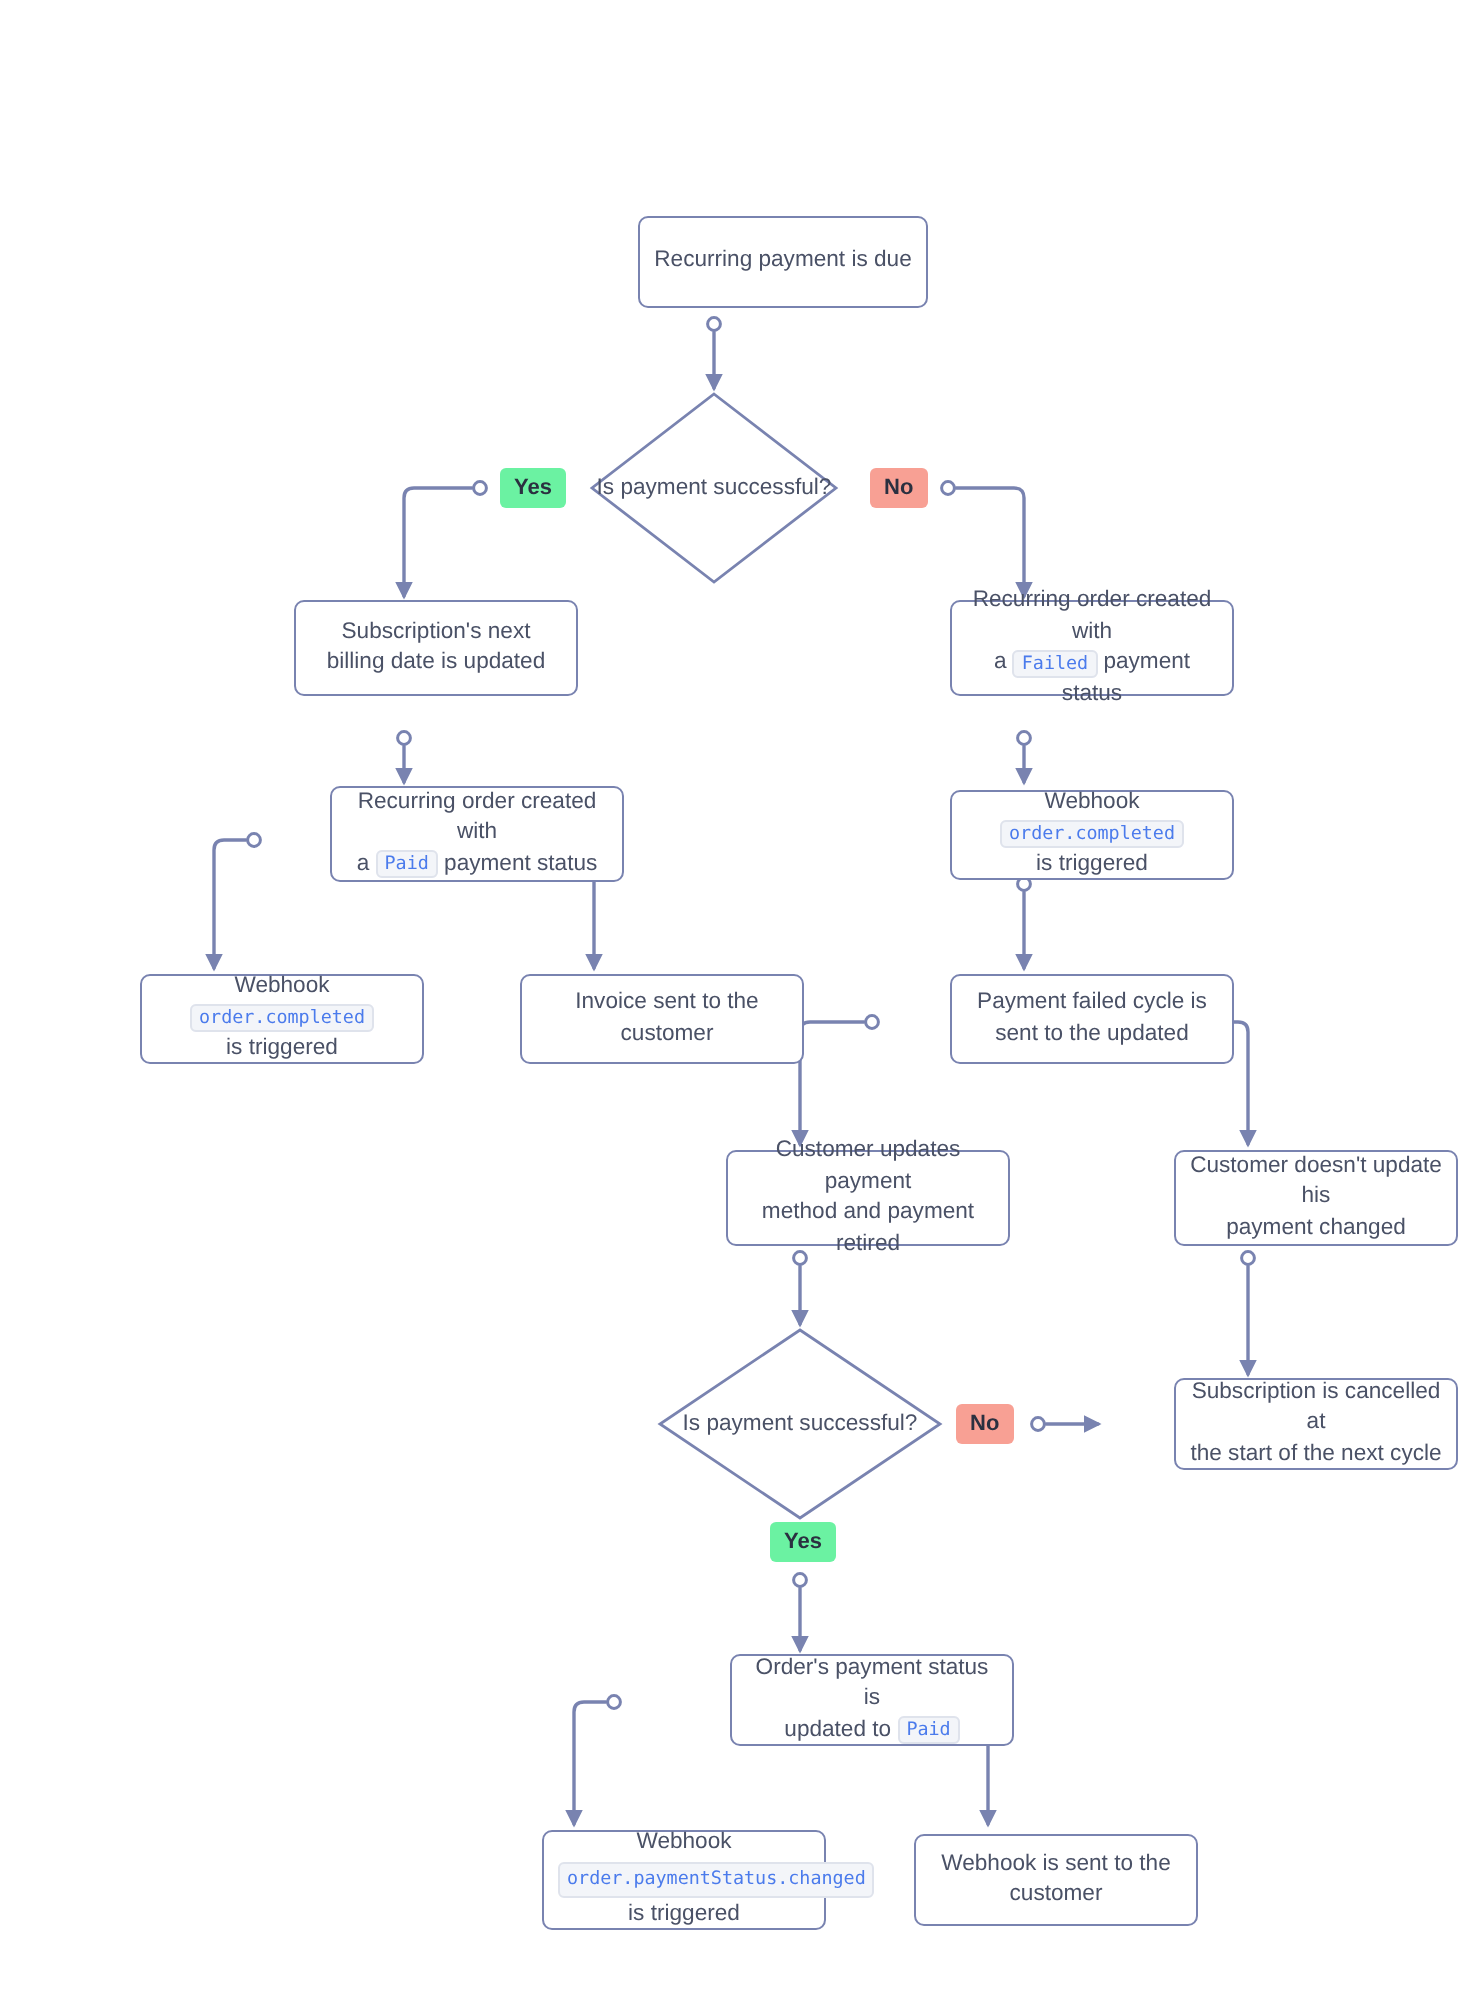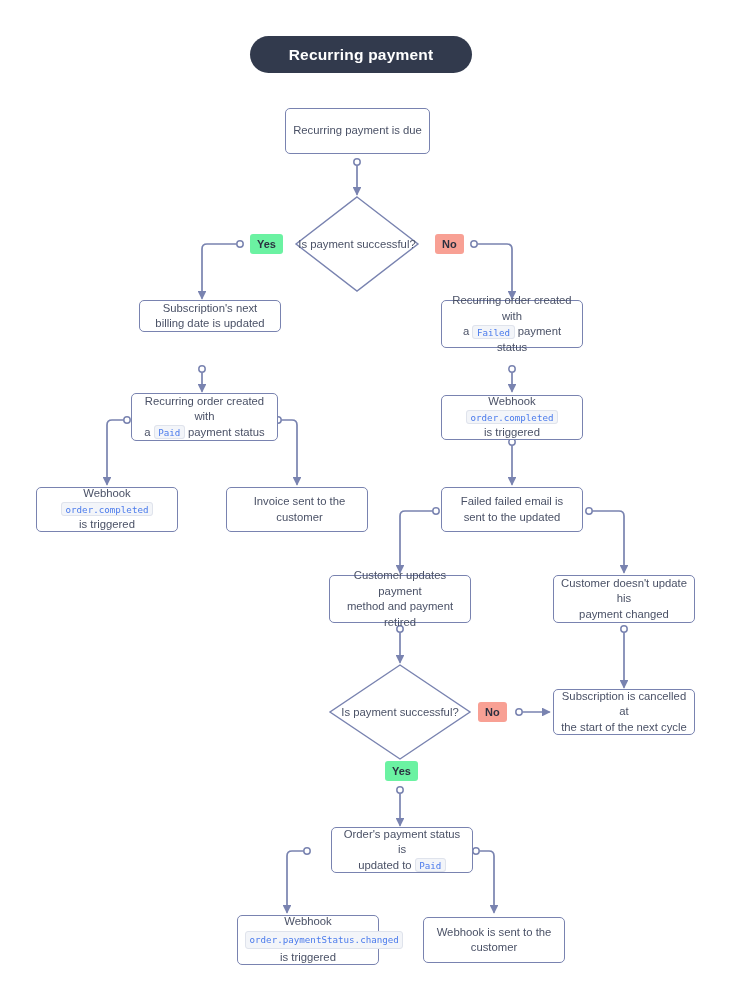--- a/index.html
+++ b/index.html
@@ -54,20 +54,21 @@
     border: 1.4px solid #7983b0;
     border-radius: 5px;
     display: flex;
     align-items: center;
     justify-content: center;
     text-align: center;
     color: #4a5166;
     font-size: 11.3px;
     line-height: 15.5px;
     padding: 4px 7px;
+    margin-left: 34px;
   }
   .node .txt {
     display: block;
     width: 100%;
   }
 
   
   .code {
     font-family: "DejaVu Sans Mono", monospace;
     font-size: 9.2px;
@@ -182,43 +183,40 @@
       <path d="M 400 794 L 400 825" marker-end="url(#arrow)"></path>
 
       <circle cx="307" cy="851" r="3.2" fill="#ffffff" stroke="#7983b0" stroke-width="1.5"></circle>
       <path d="M 303 851 L 292 851 Q 287 851 287 856 L 287 912" marker-end="url(#arrow)"></path>
 
       <circle cx="476" cy="851" r="3.2" fill="#ffffff" stroke="#7983b0" stroke-width="1.5"></circle>
       <path d="M 480 851 L 489 851 Q 494 851 494 856 L 494 912" marker-end="url(#arrow)"></path>
     </g>
   </svg>
 
-  <div class="title-pill">
-    <span>Recurring payment</span>
-  </div>
 
   <div class="node" style="left:285px; top:108px; width:145px; height:46px;">
     <span class="txt">Recurring payment is due</span>
   </div>
 
   <div class="diamond" style="left:295px; top:196px; width:124px; height:96px;">
     <svg width="124" height="96" viewBox="0 0 124 96" xmlns="http://www.w3.org/2000/svg">
       <polygon points="62,1 123,48 62,95 1,48" fill="#ffffff" stroke="#7983b0" stroke-width="1.4"></polygon>
     </svg>
     <div class="dlabel">Is payment successful?</div>
   </div>
 
   <div class="badge yes" style="left:250px; top:234px;">
     <span>Yes</span>
   </div>
   <div class="badge no" style="left:435px; top:234px;">
     <span>No</span>
   </div>
 
-  <div class="node" style="left:139px; top:300px; width:142px; height:32px;align-items:center;">
+  <div class="node" style="left:113px; top:300px; width:142px; height:48px;align-items:center;">
     <span class="txt">
       <span>Subscription's next</span><br>
       <span>billing date is updated</span>
     </span>
   </div>
 
   <div class="node" style="left:441px; top:300px; width:142px; height:48px;">
     <span class="txt">
       <span>Recurring order created with</span><br>
       <span>a</span>
@@ -254,21 +252,21 @@
 
   <div class="node" style="left:226px; top:487px; width:142px; height:45px;padding-left:12px;">
     <span class="txt">
       <span>Invoice sent to the</span><br>
       <span>customer</span>
     </span>
   </div>
 
   <div class="node" style="left:441px; top:487px; width:142px; height:45px;">
     <span class="txt">
-      <span>Failed failed email is</span><br>
+      <span>Payment failed cycle is</span><br>
       <span>sent to the updated</span>
     </span>
   </div>
 
   <div class="node" style="left:329px; top:575px; width:142px; height:48px;">
     <span class="txt">
       <span>Customer updates payment</span><br>
       <span>method and payment retired</span>
     </span>
   </div>

